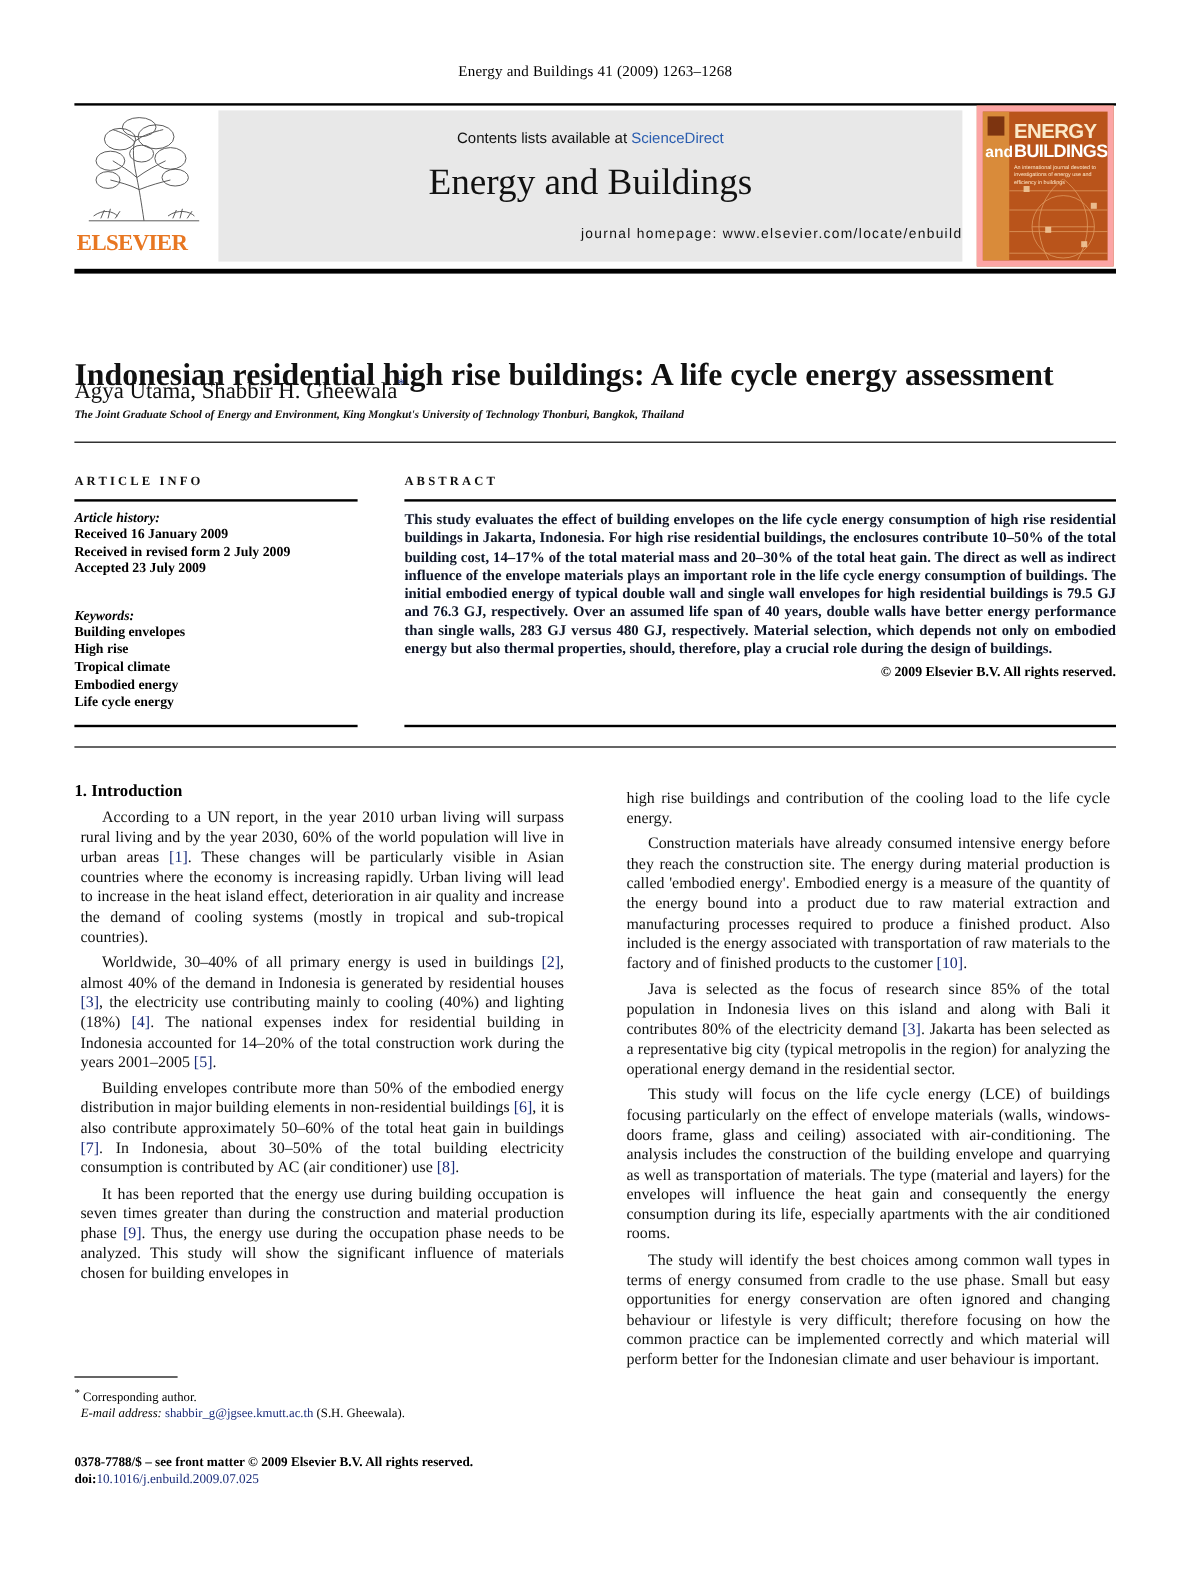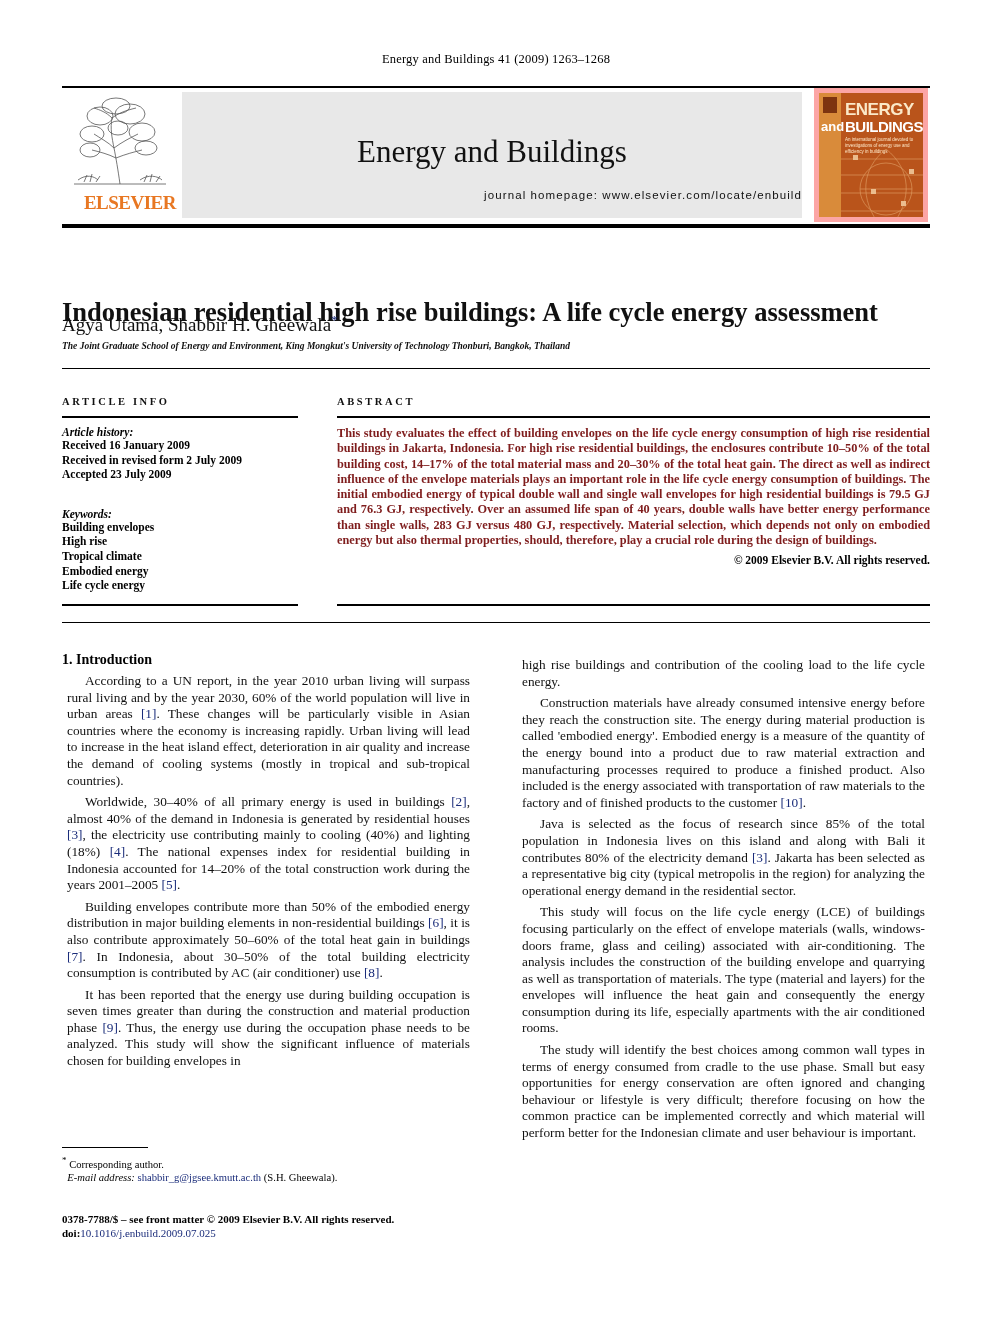--- a/index.html
+++ b/index.html
@@ -63,21 +63,21 @@
   .tree-box {
     position: absolute;
     left: 6px; top: 0px;
     width: 100px;
     height: 100px;
   }
   .elsevier-word {
     position: absolute;
     left: 0px; top: 100px;
     width: 112px;
-    text-align: right;
+    text-align: left;
     font-family: "Liberation Serif", serif;
     font-weight: bold;
     font-size: 19px;
     letter-spacing: -0.5px;
     color: #E87722;
   }
   .banner-center {
     position: absolute;
     left: 120px; top: 6px;
     width: 620px;
@@ -254,21 +254,21 @@
     font-size: 11.5px;
     line-height: 14.6px;
   }
   .kw-block { margin-top: 26px; }
   .abstract-text {
     font-family: "Liberation Serif", serif;
     font-weight: bold;
     font-size: 12.3px;
     line-height: 15.3px;
     text-align: justify;
-    color: #7f1d1d;
+    color: #0f172a;
   }
   .copyright-line {
     font-family: "Liberation Serif", serif;
     font-weight: bold;
     font-size: 11.5px;
     text-align: right;
     margin-top: 6px;
   }
   .info-bottom-rule {
     position: absolute;
@@ -381,20 +381,23 @@
           <path d="M70 88 C78 82 88 84 92 88"></path>
           <path d="M14 90 l3 -7 M20 90 l2 -8 M26 90 l4 -6"></path>
           <path d="M74 90 l3 -7 M80 90 l2 -8 M86 90 l4 -6"></path>
           <path d="M4 92 L96 92"></path>
         </g>
       </svg>
       <div class="elsevier-word">ELSEVIER</div>
     </div>
 
     <div class="banner-center">
+      <div class="contents-line">
+        <span>Contents lists available at </span><span class="sd">ScienceDirect</span>
+      </div>
       <div class="journal-title">Energy and Buildings</div>
       <div class="homepage-line">journal homepage: www.elsevier.com/locate/enbuild</div>
     </div>
 
     <div class="cover-thumb">
       <div class="cover-left-strip"></div>
       <div class="cover-els-mark"></div>
       <div class="cover-energy">ENERGY</div>
       <div class="cover-and">and</div>
       <div class="cover-buildings">BUILDINGS</div>

